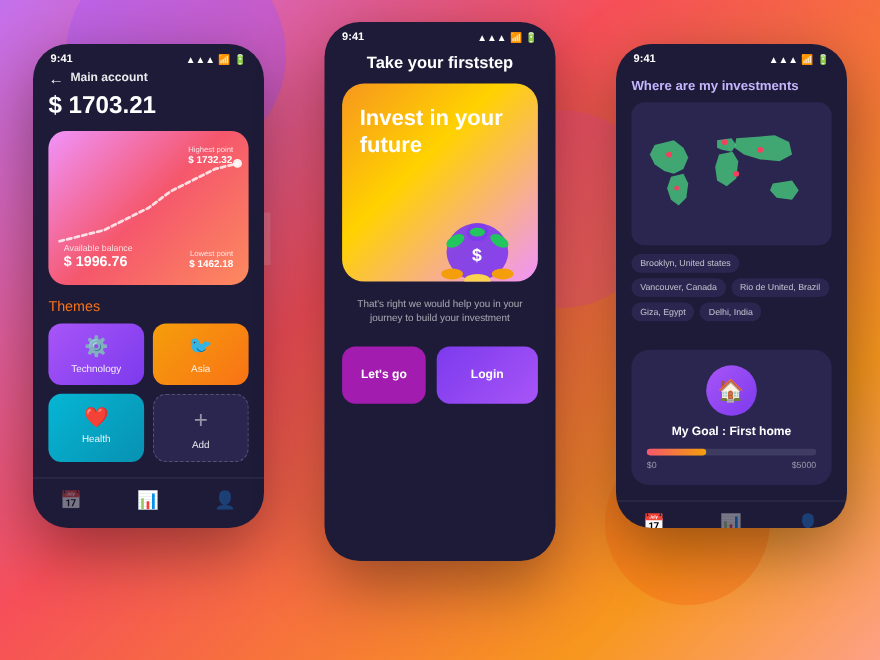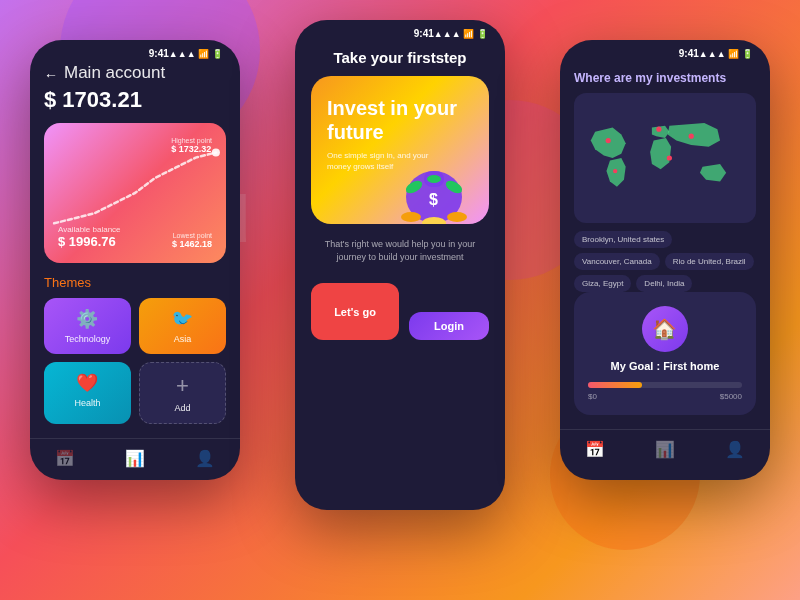--- a/index.html
+++ b/index.html
@@ -72,40 +72,40 @@
       box-shadow: 0 20px 60px rgba(0,0,0,0.4);
       flex-shrink: 0;
     }
     .phone-1 { width: 210px; height: 440px; }
     .phone-2 { width: 210px; height: 490px; margin-top: -20px; }
     .phone-3 { width: 210px; height: 440px; }
 
     
     .status-bar {
       display: flex;
-      justify-content: flex-end;
+      justify-content: space-between;
       align-items: center;
       padding: 8px 16px 4px;
       font-size: 10px;
       color: #fff;
       font-weight: 600;
     }
     .status-bar .time { font-weight: 700; }
     .status-icons { display: flex; gap: 3px; align-items: center; }
 
     
     .phone-1-content { padding: 0 14px 14px; }
     .back-header {
       display: flex;
       align-items: center;
       gap: 6px;
       margin-bottom: 4px;
     }
     .back-arrow { color: #fff; font-size: 14px; }
-    .account-label { color: #fff; font-size: 17px; opacity: 0.9; }
+    .account-label { color: #fff; font-size: 11px; opacity: 0.9; font-weight: bold; }
     .balance-amount { color: #fff; font-size: 22px; font-weight: 700; margin-bottom: 10px; }
 
     .chart-card {
       background: linear-gradient(135deg, #f093fb 0%, #f5576c 50%, #fd8a5e 100%);
       border-radius: 16px;
       padding: 14px;
       height: 140px;
       position: relative;
       overflow: hidden;
     }
@@ -189,21 +189,21 @@
       font-size: 15px;
       font-weight: 700;
       text-align: center;
       padding: 6px 0 10px;
     }
 
     .invest-card {
       background: linear-gradient(135deg, #f7971e 0%, #ffd200 40%, #f093fb 100%);
       border-radius: 20px;
       padding: 20px 16px 16px;
-      height: 148px;
+      height: 180px;
       position: relative;
       overflow: hidden;
       margin-bottom: 14px;
     }
     .invest-title {
       color: #fff;
       font-size: 20px;
       font-weight: 900;
       line-height: 1.2;
       margin-bottom: 6px;
@@ -237,40 +237,39 @@
       line-height: 1.4;
     }
 
     .phone2-buttons {
       display: flex;
       gap: 10px;
       margin-top: 20px;
     }
     .btn-letsgo {
       flex: 1;
-      background: #ef4444;
+      background: #a21caf;
       color: #fff;
       border: none;
       border-radius: 12px;
       padding: 12px;
       font-size: 11px;
       font-weight: 600;
       cursor: pointer;
     }
     .btn-login {
       flex: 1;
       background: linear-gradient(135deg, #7c3aed, #a855f7);
       color: #fff;
       border: none;
       border-radius: 12px;
-      padding: 8px;
+      padding: 20px;
       font-size: 11px;
       font-weight: 600;
       cursor: pointer;
-      margin-top: 29px;
     }
 
     
     .phone-3-content { padding: 0 14px 14px; }
     .map-title {
       color: #c4b5fd;
       font-size: 12px;
       font-weight: 700;
       margin: 8px 0 8px;
     }
@@ -282,21 +281,21 @@
       height: 130px;
       position: relative;
       overflow: hidden;
       margin-bottom: 8px;
     }
 
     .location-tags {
       display: flex;
       flex-wrap: wrap;
       gap: 5px;
-      margin-bottom: 0;
+      margin-bottom: 26px;
     }
     .location-tag {
       background: #2a2650;
       border-radius: 20px;
       padding: 4px 8px;
       font-size: 8px;
       color: rgba(255,255,255,0.7);
     }
 
     .goal-card {
@@ -429,21 +428,20 @@
         <span style="font-size:9px;">🔋</span>
       </div>
     </div>
 
     <div class="phone-2-content">
       <div class="phone2-header">Take your firststep</div>
 
       <div class="invest-card">
         <div class="invest-title">Invest in
 your future</div>
-        <div class="invest-subtitle">One simple sign in, and your money grows itself</div>
 
         <div class="invest-illustration">
           <svg viewBox="0 0 90 100" xmlns="http://www.w3.org/2000/svg">
 
             <ellipse cx="45" cy="68" rx="28" ry="26" fill="#7c3aed" opacity="0.9"></ellipse>
             <rect x="35" y="42" width="20" height="16" rx="8" fill="#7c3aed" opacity="0.8"></rect>
 
             <ellipse cx="22" cy="88" rx="10" ry="5" fill="#f59e0b"></ellipse>
             <ellipse cx="68" cy="88" rx="10" ry="5" fill="#f59e0b"></ellipse>
             <ellipse cx="45" cy="94" rx="12" ry="6" fill="#fcd34d"></ellipse>

